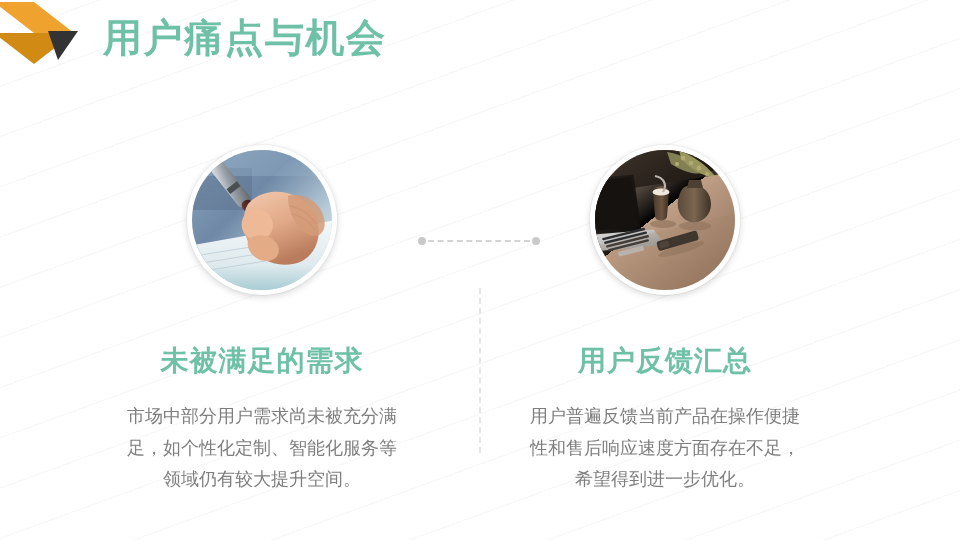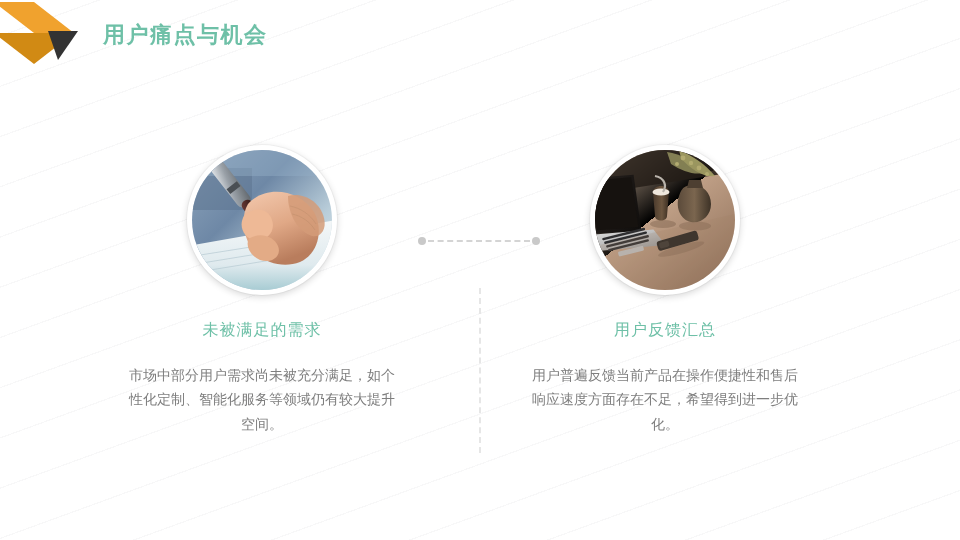--- a/index.html
+++ b/index.html
@@ -37,27 +37,26 @@
     width: 92px;
     height: 70px;
   }
   .logo svg { display: block; }
 
   
   .slide-title {
     position: absolute;
     left: 103px;
     top: 12px;
-    font-size: 22px;
+    font-size: 39px;
     font-weight: bold;
     color: #6ec0a7;
     letter-spacing: 1.5px;
     line-height: 1.35;
     white-space: nowrap;
-    margin-top: 8px;
   }
 
   
   .column {
     position: absolute;
     top: 140px;
     width: 300px;
     text-align: center;
   }
   .column.left  { left: 112px; }
@@ -76,30 +75,30 @@
   .circle-photo {
     width: 100%;
     height: 100%;
     border-radius: 50%;
     overflow: hidden;
     position: relative;
   }
   .circle-photo svg { display: block; width: 100%; height: 100%; }
 
   .card-heading {
-    margin-top: 25px;
-    font-size: 16px;
-    font-weight: normal;
+    margin-top: 48px;
+    font-size: 28px;
+    font-weight: bold;
     color: #6ec0a7;
     letter-spacing: 1px;
     line-height: 1.3;
   }
   .card-body {
     margin-top: 22px;
-    font-size: 14px;
+    font-size: 18px;
     color: #7e7e7e;
     line-height: 1.75;
     padding: 0 14px;
     text-align: center;
   }
 
   
   .connector-h {
     position: absolute;
     left: 418px;

